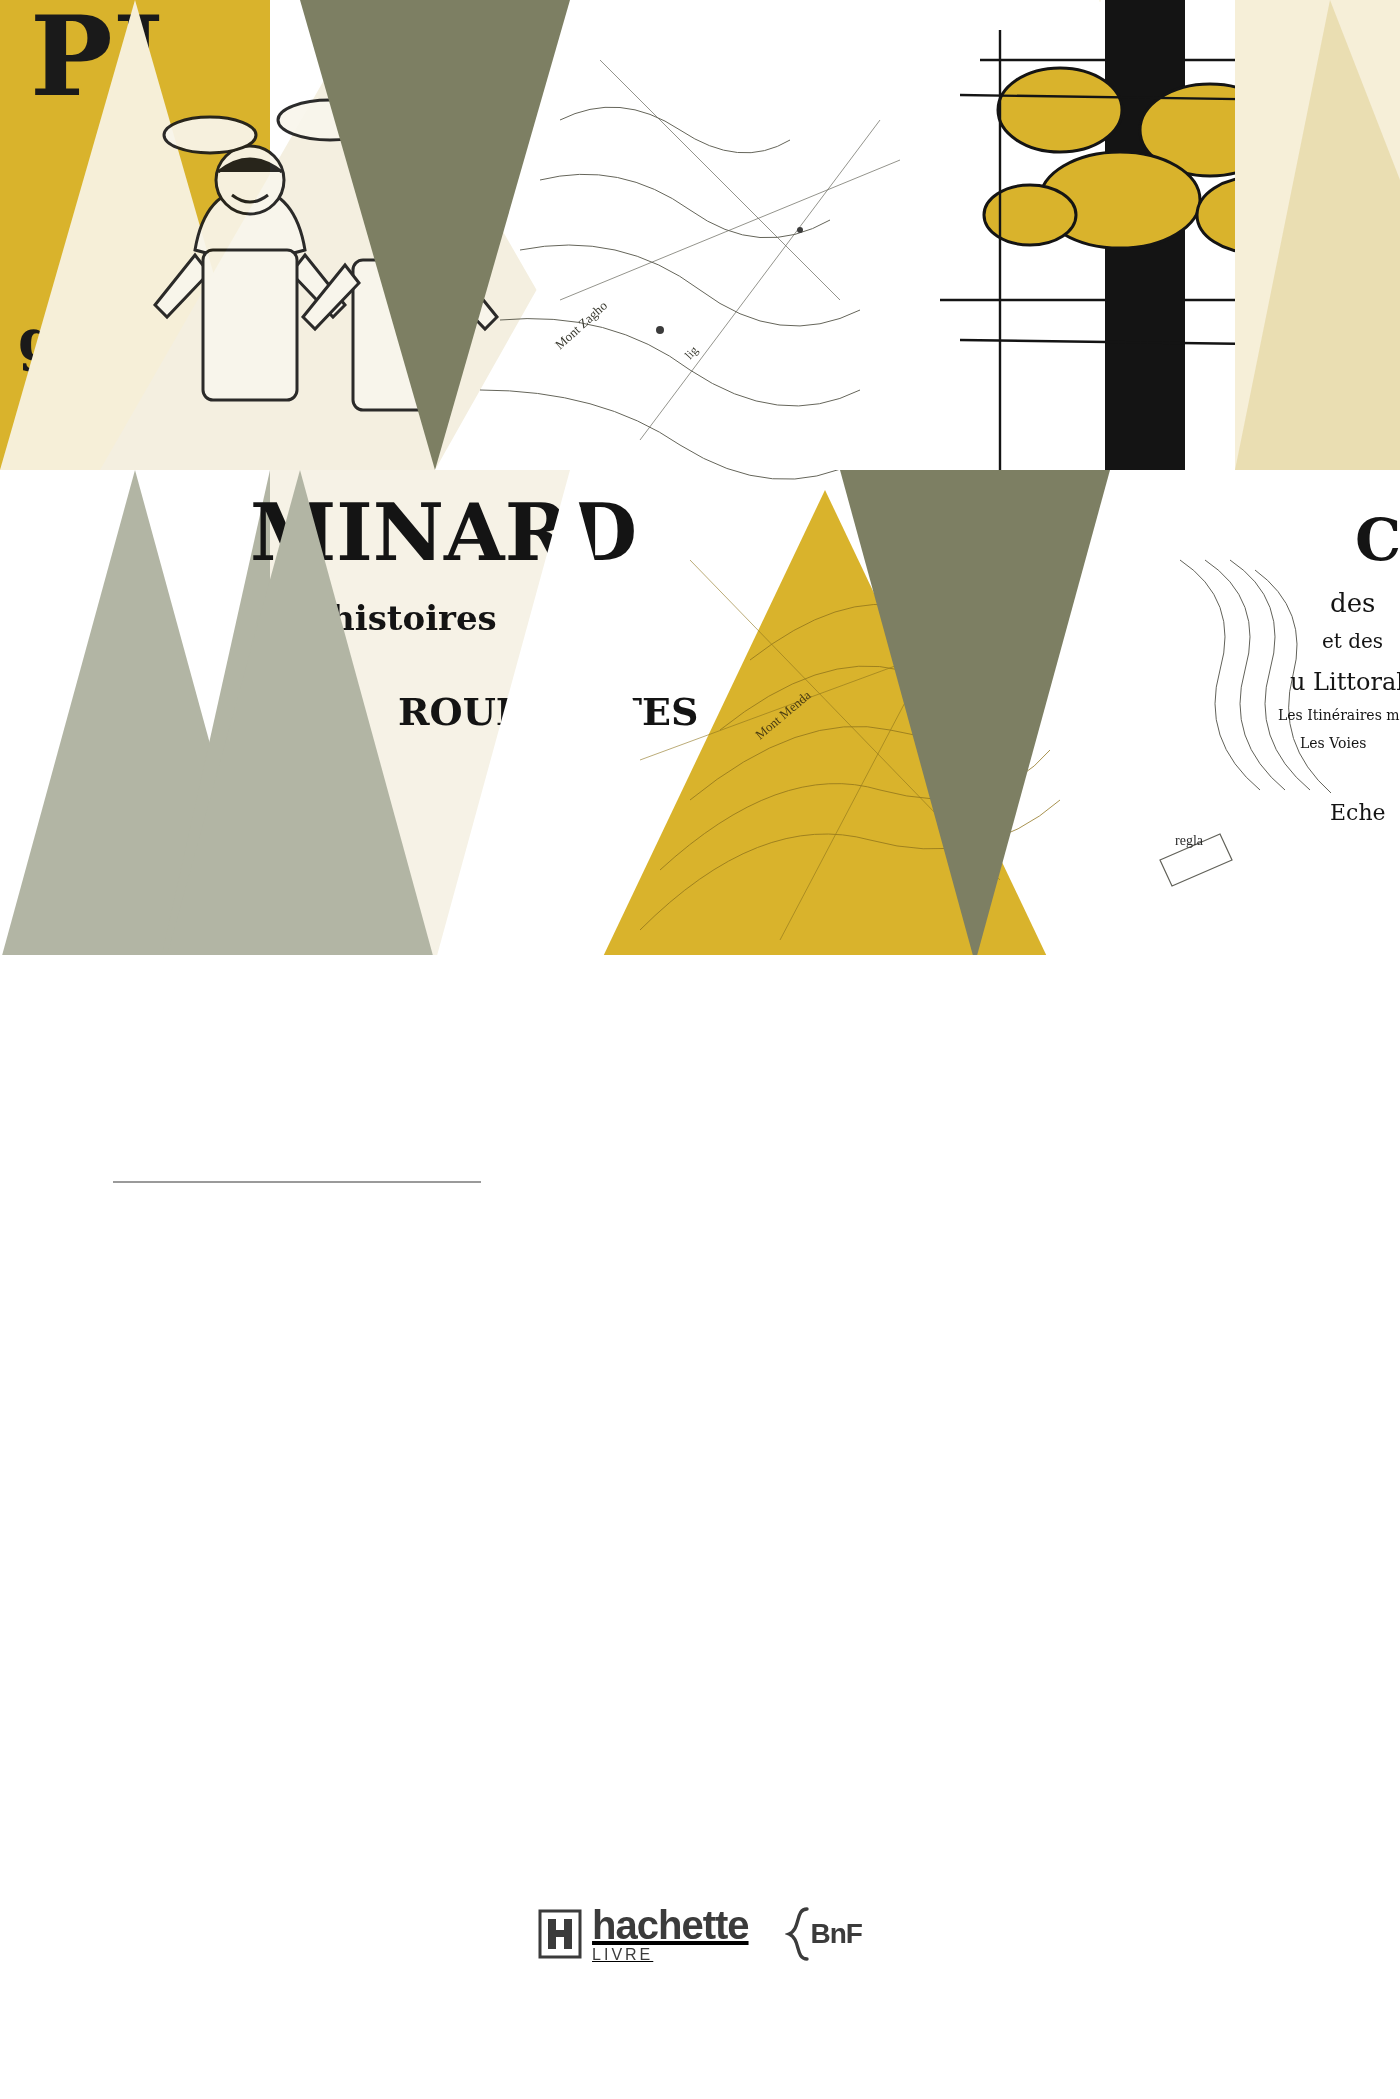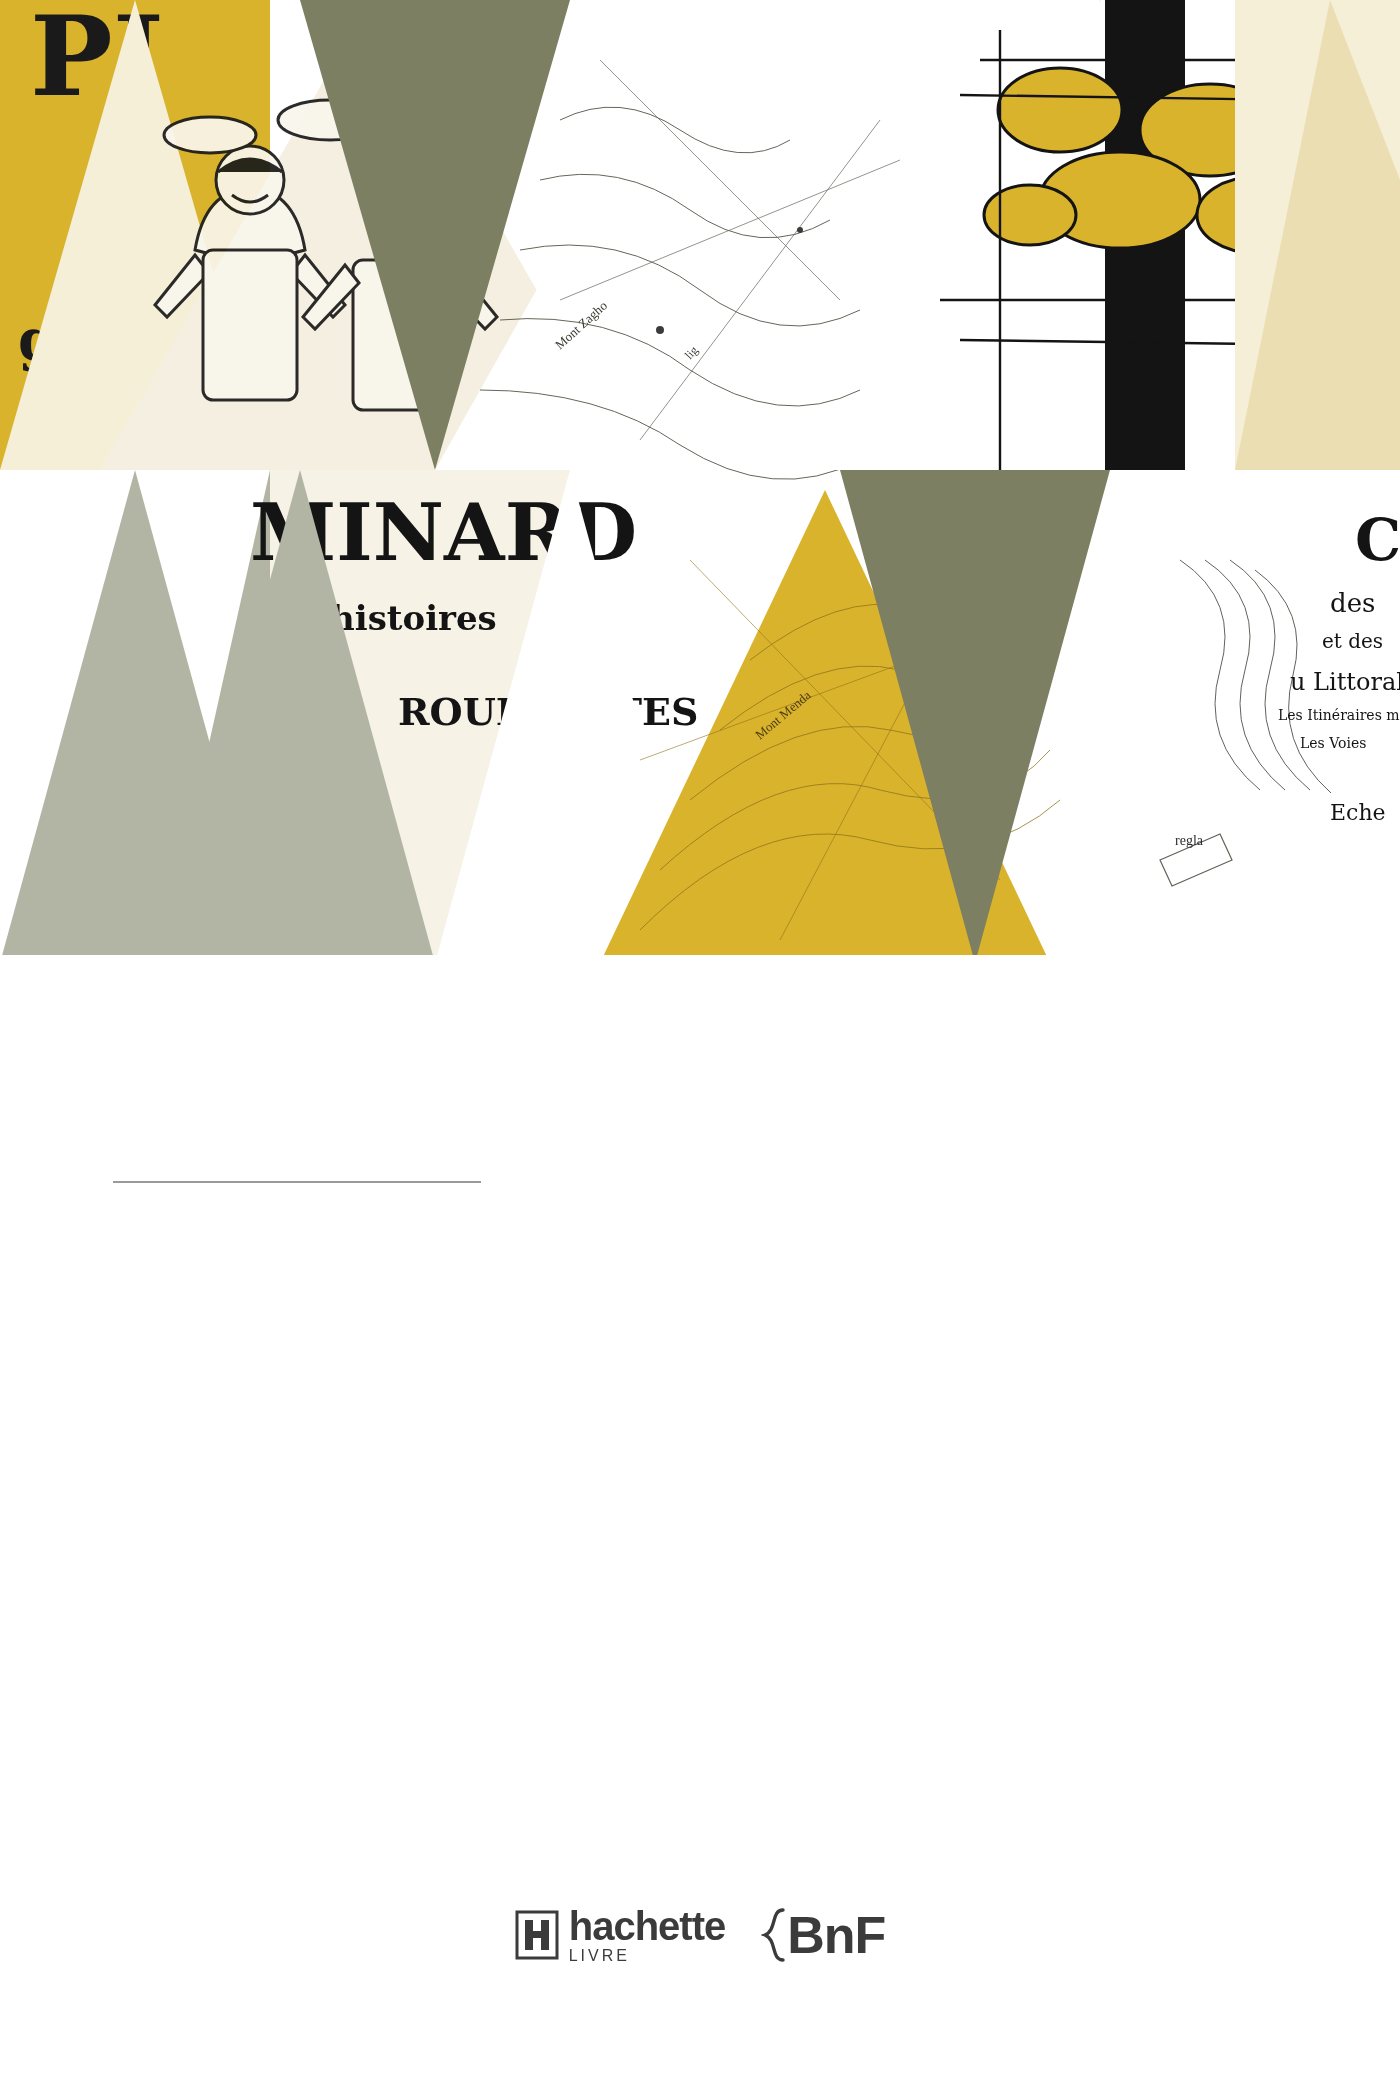--- a/index.html
+++ b/index.html
@@ -72,20 +72,21 @@
     gap: 36px;
   }
   .logo-text {
     font-family: "Liberation Sans", sans-serif;
     color: #3b3b3b;
   }
   #hachette-logo {
     display: flex;
     align-items: center;
     gap: 10px;
+    text-decoration: underline;
   }
   #hachette-mark {
     width: 44px;
     height: 50px;
   }
   #hachette-words {
     display: flex;
     flex-direction: column;
     line-height: 1;
   }
@@ -303,16 +304,16 @@
     <div id="hachette-words">
       <span id="hachette-name" class="logo-text">hachette</span>
       <span id="hachette-sub" class="logo-text">LIVRE</span>
     </div>
   </div>
 
   <div id="bnf-logo">
     <svg width="26" height="54" viewBox="0 0 26 54">
       <path d="M22 2 C10 2 16 22 4 27 C16 32 10 52 22 52" fill="none" stroke="#3b3b3b" stroke-width="3.4" stroke-linecap="round"></path>
     </svg>
-    <span class="logo-text" style="font-size:52px;font-weight:700;">BnF</span>
+    <span class="logo-text" style="font-size:28px;font-weight:700;">BnF</span>
   </div>
 
 </div>
 
 </body></html>

